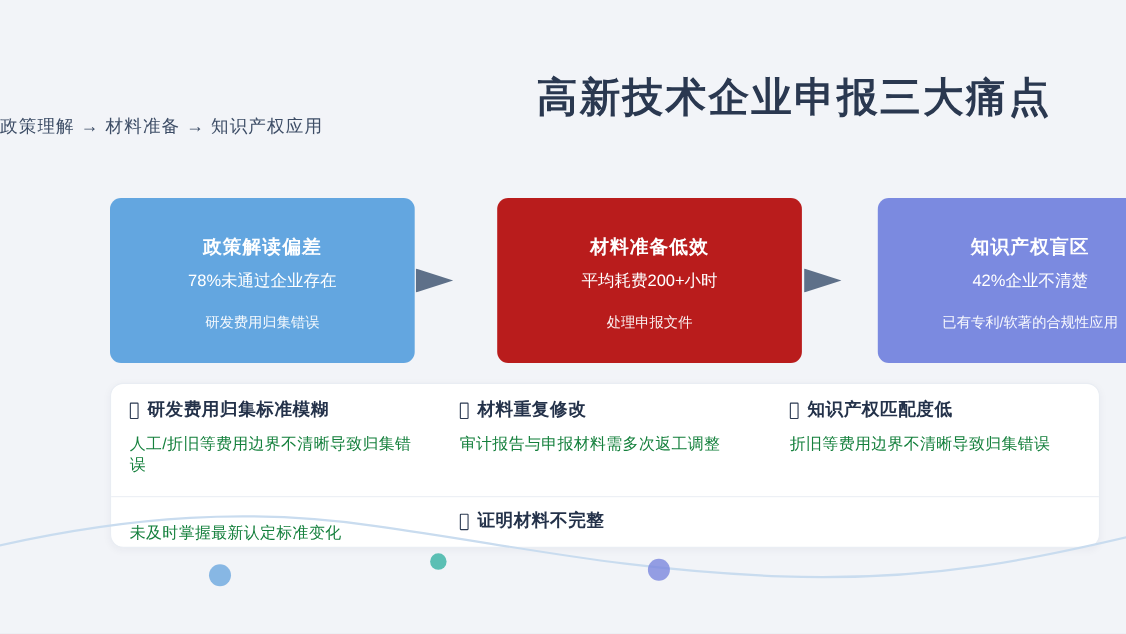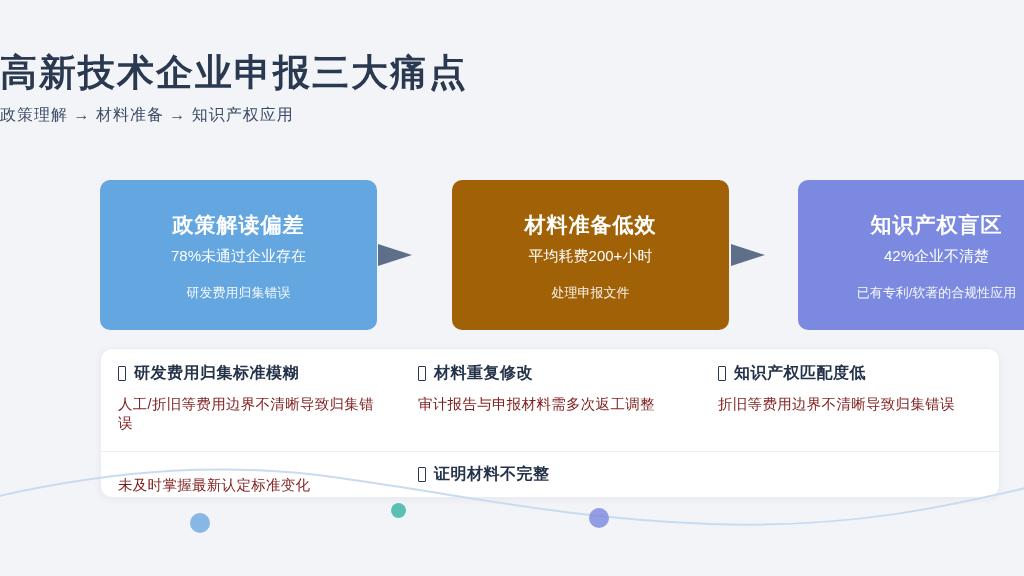--- a/index.html
+++ b/index.html
@@ -6,39 +6,39 @@
   html, body { background: #e9ecf2; }
   body { font-family: "Liberation Sans", "DejaVu Sans", sans-serif; }
   .stage {
     position: relative;
     width: 1024px; height: 576px;
     background: #f2f4f8;
     overflow: hidden;
   }
   
   .slide-title {
-    position: absolute; left: 0; top: 48px; width: 956px;
-    text-align: left;
+    position: absolute; left: 0; top: 64px; width: 956px;
+    text-align: right;
     font-size: 37px; font-weight: 800; letter-spacing: 2px;
     color: #2a3850;
   }
   .slide-subtitle {
     position: absolute; left: 0; top: 105px; width: 1024px;
     text-align: left;
     font-size: 16px; font-weight: 400; letter-spacing: 1px;
     color: #3d4d66;
   }
   
   .pain-card {
     position: absolute; top: 180px; width: 277px; height: 150px;
     border-radius: 10px;
     color: #ffffff; text-align: center;
     padding-top: 34px;
   }
-  .pain-card .pc-title { font-size: 21px; font-weight: 700; letter-spacing: 1px; line-height: 22px; }
+  .pain-card .pc-title { font-size: 17px; font-weight: 700; letter-spacing: 1px; line-height: 22px; }
   .pain-card .pc-stat  { font-size: 15px; line-height: 20px; margin-top: 10px; }
   .pain-card .pc-detail{ font-size: 13px; line-height: 18px; margin-top: 18px; color: rgba(255,255,255,0.93); }
   .card-1 { left: 100px; }
   .card-2 { left: 452px; }
   .card-3 { left: 798px; }
   .flow-arrow { position: absolute; top: 244px; width: 34px; height: 22px; }
   .arrow-1 { left: 378px; }
   .arrow-2 { left: 731px; }
   
   .issues-panel {
@@ -68,21 +68,21 @@
     line-height: 20px; letter-spacing: 0.5px;
     display: flex; align-items: center;
   }
   .tofu {
     display: inline-block; width: 8px; height: 15px;
     border: 1.5px solid #2a3850; border-radius: 1px;
     margin-right: 8px; flex: 0 0 auto;
   }
   .issue-desc {
     margin-top: 12px;
-    font-size: 14.5px; color: #7f1d1d; line-height: 19px;
+    font-size: 14.5px; color: #15803d; line-height: 19px;
     letter-spacing: 0.3px;
   }
   
   .decor-under { position: absolute; left: 0; top: 0; width: 1024px; height: 576px; z-index: 2; pointer-events: none; }
   .dot { position: absolute; border-radius: 50%; }
   .dot-blue   { left: 190px; top: 513px; width: 20px; height: 20px; opacity: 0.85; }
   .dot-teal   { left: 391px; top: 503px; width: 15px; height: 15px; }
   .dot-purple { left: 589px; top: 508px; width: 20px; height: 20px; opacity: 0.8; }
 </style>
 </head>
@@ -96,21 +96,21 @@
   <div class="pain-card card-1" style="background-color: rgb(99, 166, 224);">
     <div class="pc-title">政策解读偏差</div>
     <div class="pc-stat">78%未通过企业存在</div>
     <div class="pc-detail">研发费用归集错误</div>
   </div>
 
   <svg class="flow-arrow arrow-1" viewBox="0 0 34 22">
     <polygon points="0,0 34,11 0,22" fill="#5E7089"></polygon>
   </svg>
 
-  <div class="pain-card card-2" style="background-color: #a16207;">
+  <div class="pain-card card-2" style="background-color: #b91c1c;">
     <div class="pc-title">材料准备低效</div>
     <div class="pc-stat">平均耗费200+小时</div>
     <div class="pc-detail">处理申报文件</div>
   </div>
 
   <svg class="flow-arrow arrow-2" viewBox="0 0 34 22">
     <polygon points="0,0 34,11 0,22" fill="#5E7089"></polygon>
   </svg>
 
   <div class="pain-card card-3" style="background-color: rgb(123, 138, 224);">

